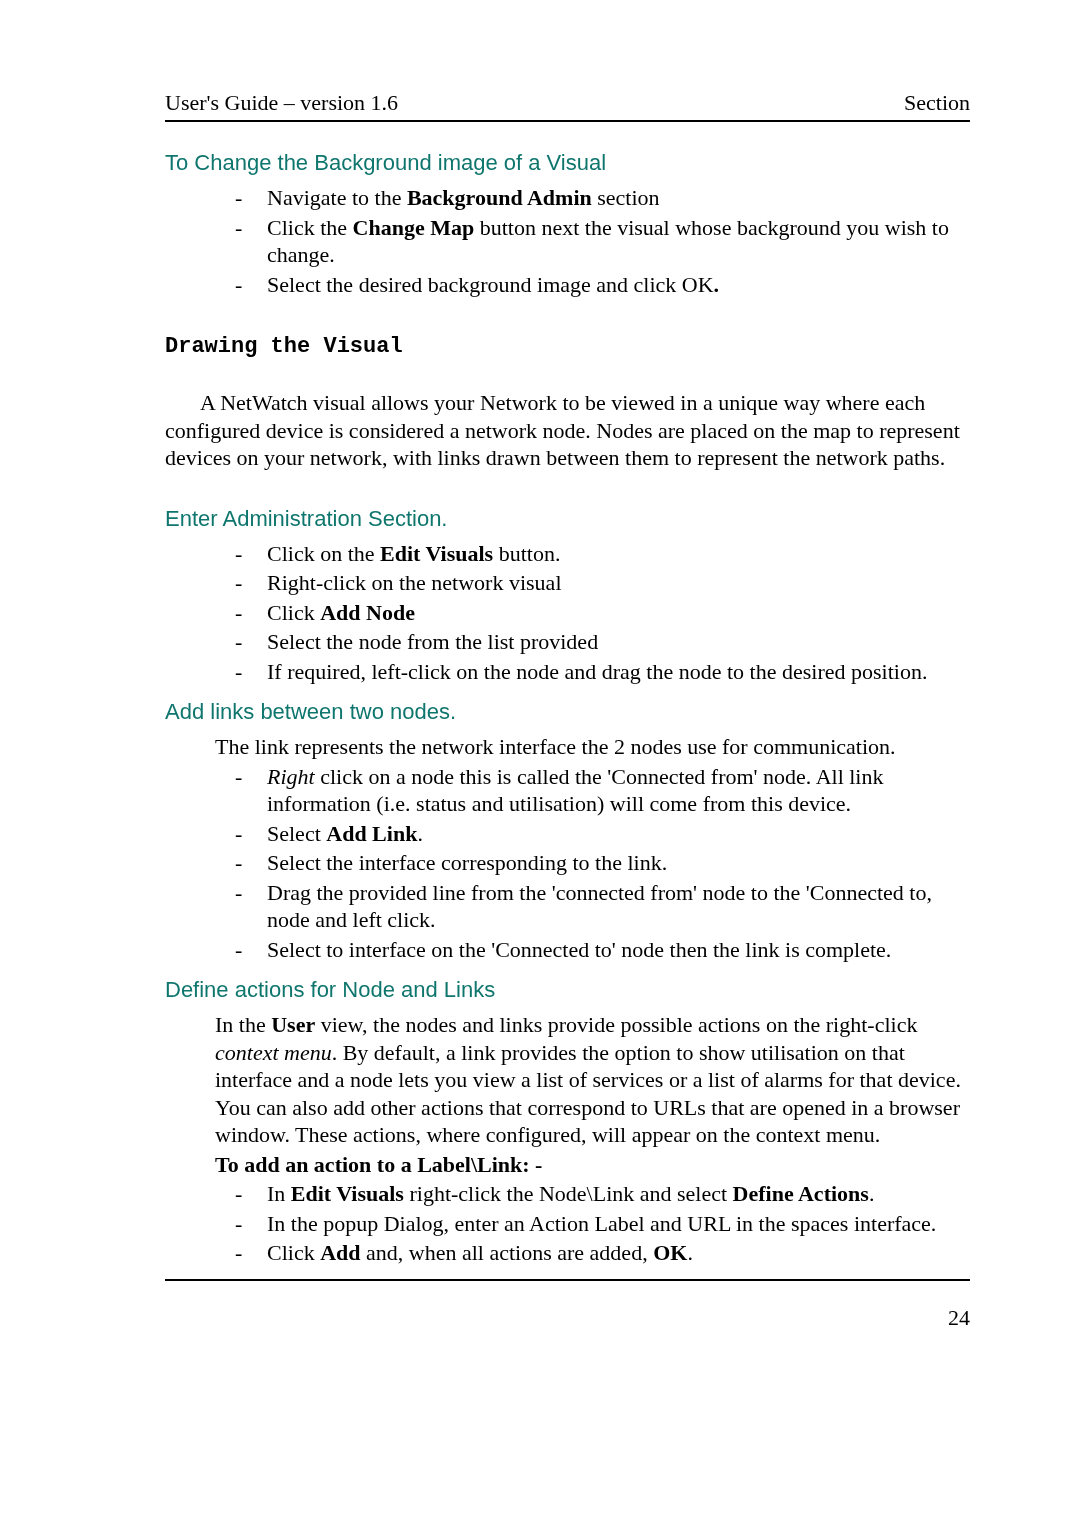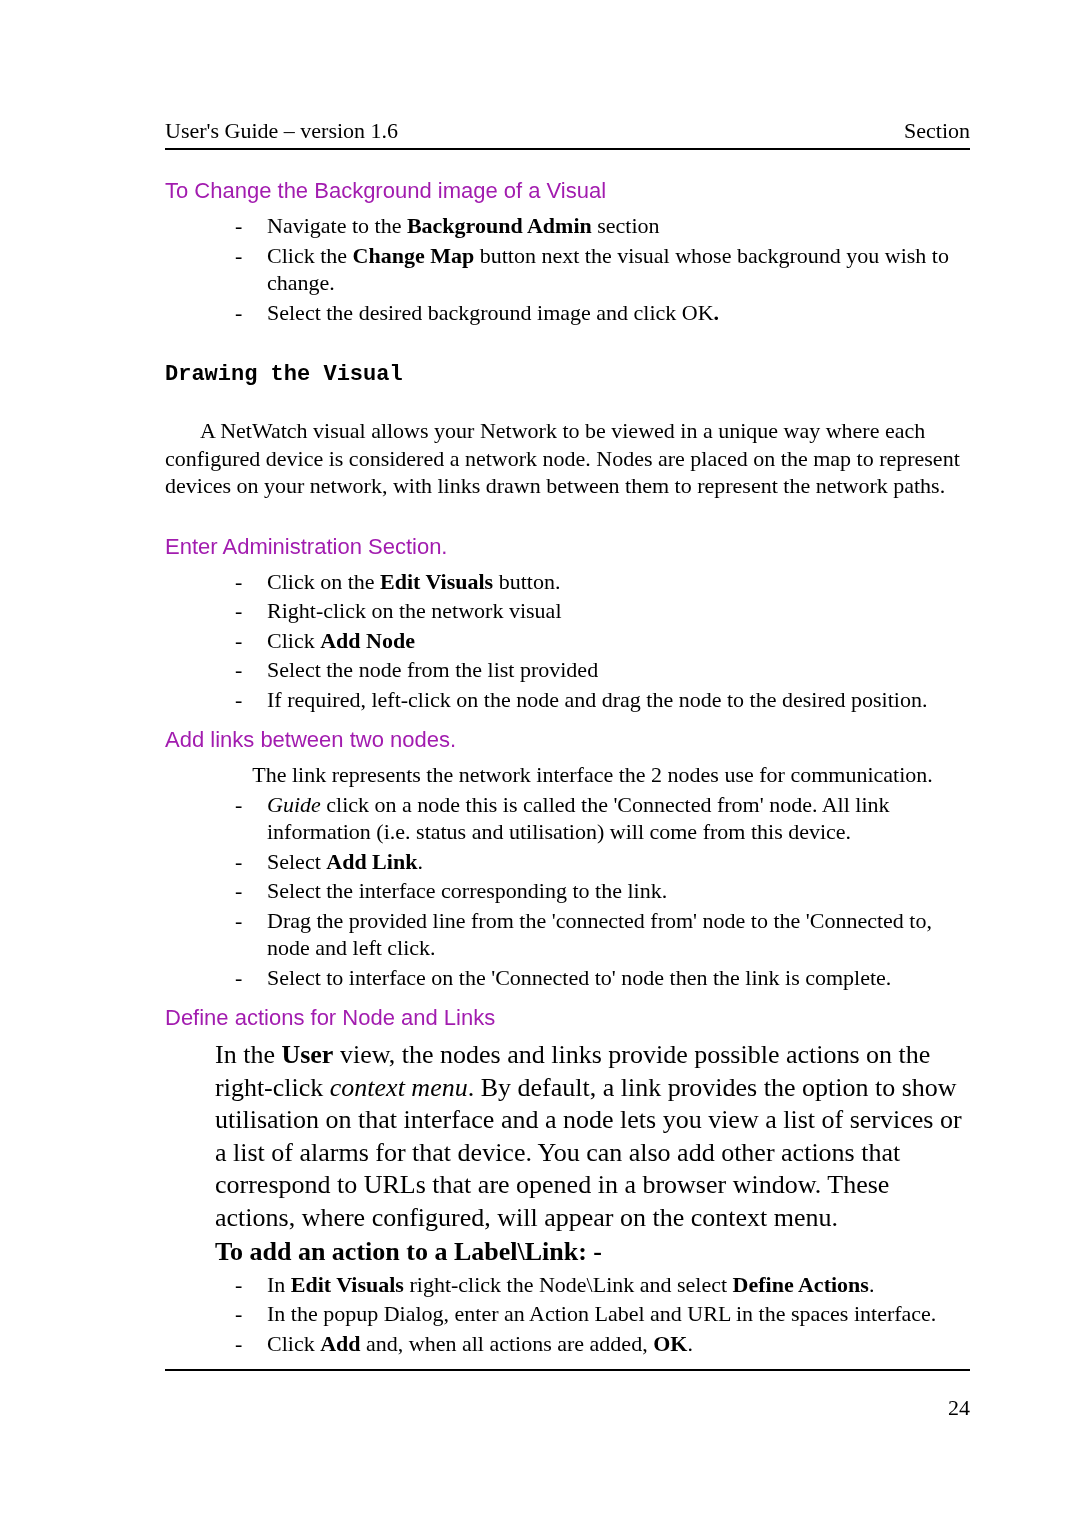--- a/index.html
+++ b/index.html
@@ -4,35 +4,35 @@
 <style>
   body {
     margin: 0;
     padding: 0;
     font-family: "Times New Roman", Times, serif;
     background: #fff;
     color: #000;
     width: 1080px;
   }
   .page {
-    padding: 118px 110px 60px 165px;
+    padding: 90px 110px 60px 165px;
     box-sizing: border-box;
   }
   .header-row {
     display: flex;
     justify-content: space-between;
     font-size: 22px;
     margin-bottom: 4px;
   }
   .header-rule {
     border-bottom: 2px solid #000;
     margin-bottom: 28px;
   }
   .orange-heading {
-    color: #a21caf;
+    color: #0f766e;
     font-family: Arial, Helvetica, sans-serif;
     font-size: 22px;
     margin-top: 28px;
     margin-bottom: 8px;
     font-weight: normal;
   }
   .black-bold-heading {
     font-family: Liberation Mono, monospace;
     font-weight: bold;
     font-size: 22px;
@@ -64,24 +64,23 @@
     flex-shrink: 0;
   }
   .btext {
     flex: 1;
   }
   .intro-line {
     font-size: 22px;
     margin-left: 50px;
     margin-bottom: 2px;
     line-height: 1.25;
-    text-align: center;
   }
   .para-block {
-    font-size: 26px;
+    font-size: 22px;
     margin-left: 50px;
     line-height: 1.25;
     margin-bottom: 2px;
   }
   b { font-weight: bold; }
   i { font-style: italic; }
   .footer-rule {
     border-top: 2px solid #000;
     margin-top: 12px;
   }
@@ -147,21 +146,21 @@
       <span class="dash">-</span>
       <span class="btext">If required, left-click on the node and drag the node to the desired position.</span>
     </div>
   </div>
 
   <div class="orange-heading" style="margin-top:14px">Add links between two nodes.</div>
   <div class="intro-line">The link represents the network interface the 2 nodes use for communication.</div>
   <div class="bullet-block-wide">
     <div class="bullet-row">
       <span class="dash" style="width:32px;padding-left:20px">-</span>
-      <span class="btext"><i>Guide</i><span> click on a node this is called the 'Connected from' node. All link information (i.e. status and utilisation) will come from this device.</span></span>
+      <span class="btext"><i>Right</i><span> click on a node this is called the 'Connected from' node. All link information (i.e. status and utilisation) will come from this device.</span></span>
     </div>
     <div class="bullet-row">
       <span class="dash" style="width:32px;padding-left:20px">-</span>
       <span class="btext"><span>Select </span><b>Add Link</b><span>.</span></span>
     </div>
     <div class="bullet-row">
       <span class="dash" style="width:32px;padding-left:20px">-</span>
       <span class="btext">Select the interface corresponding to the link.</span>
     </div>
     <div class="bullet-row">

